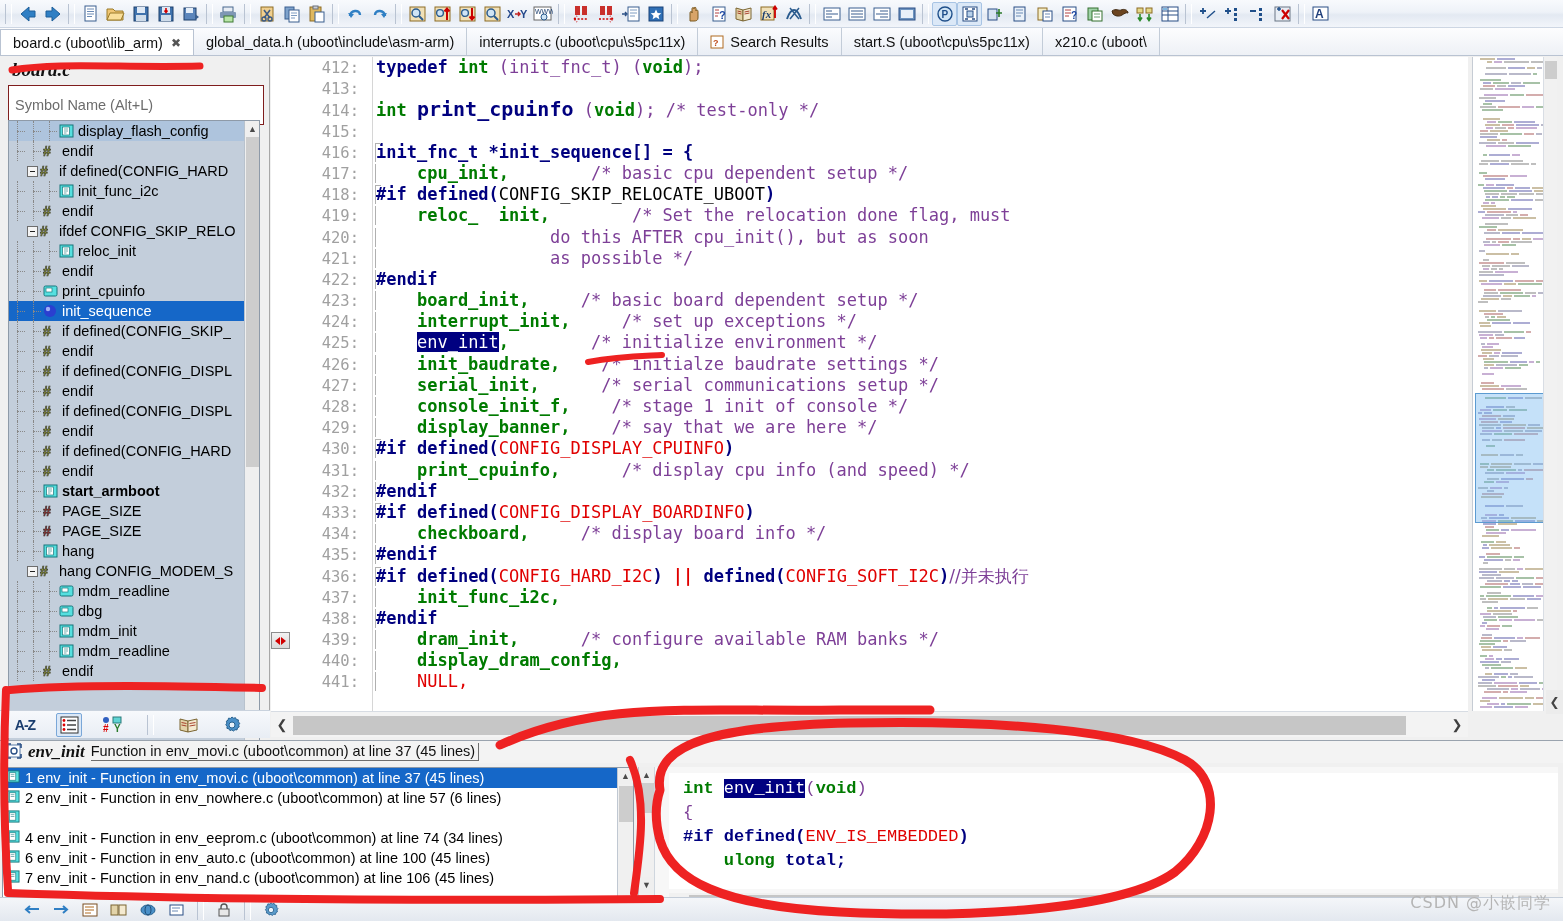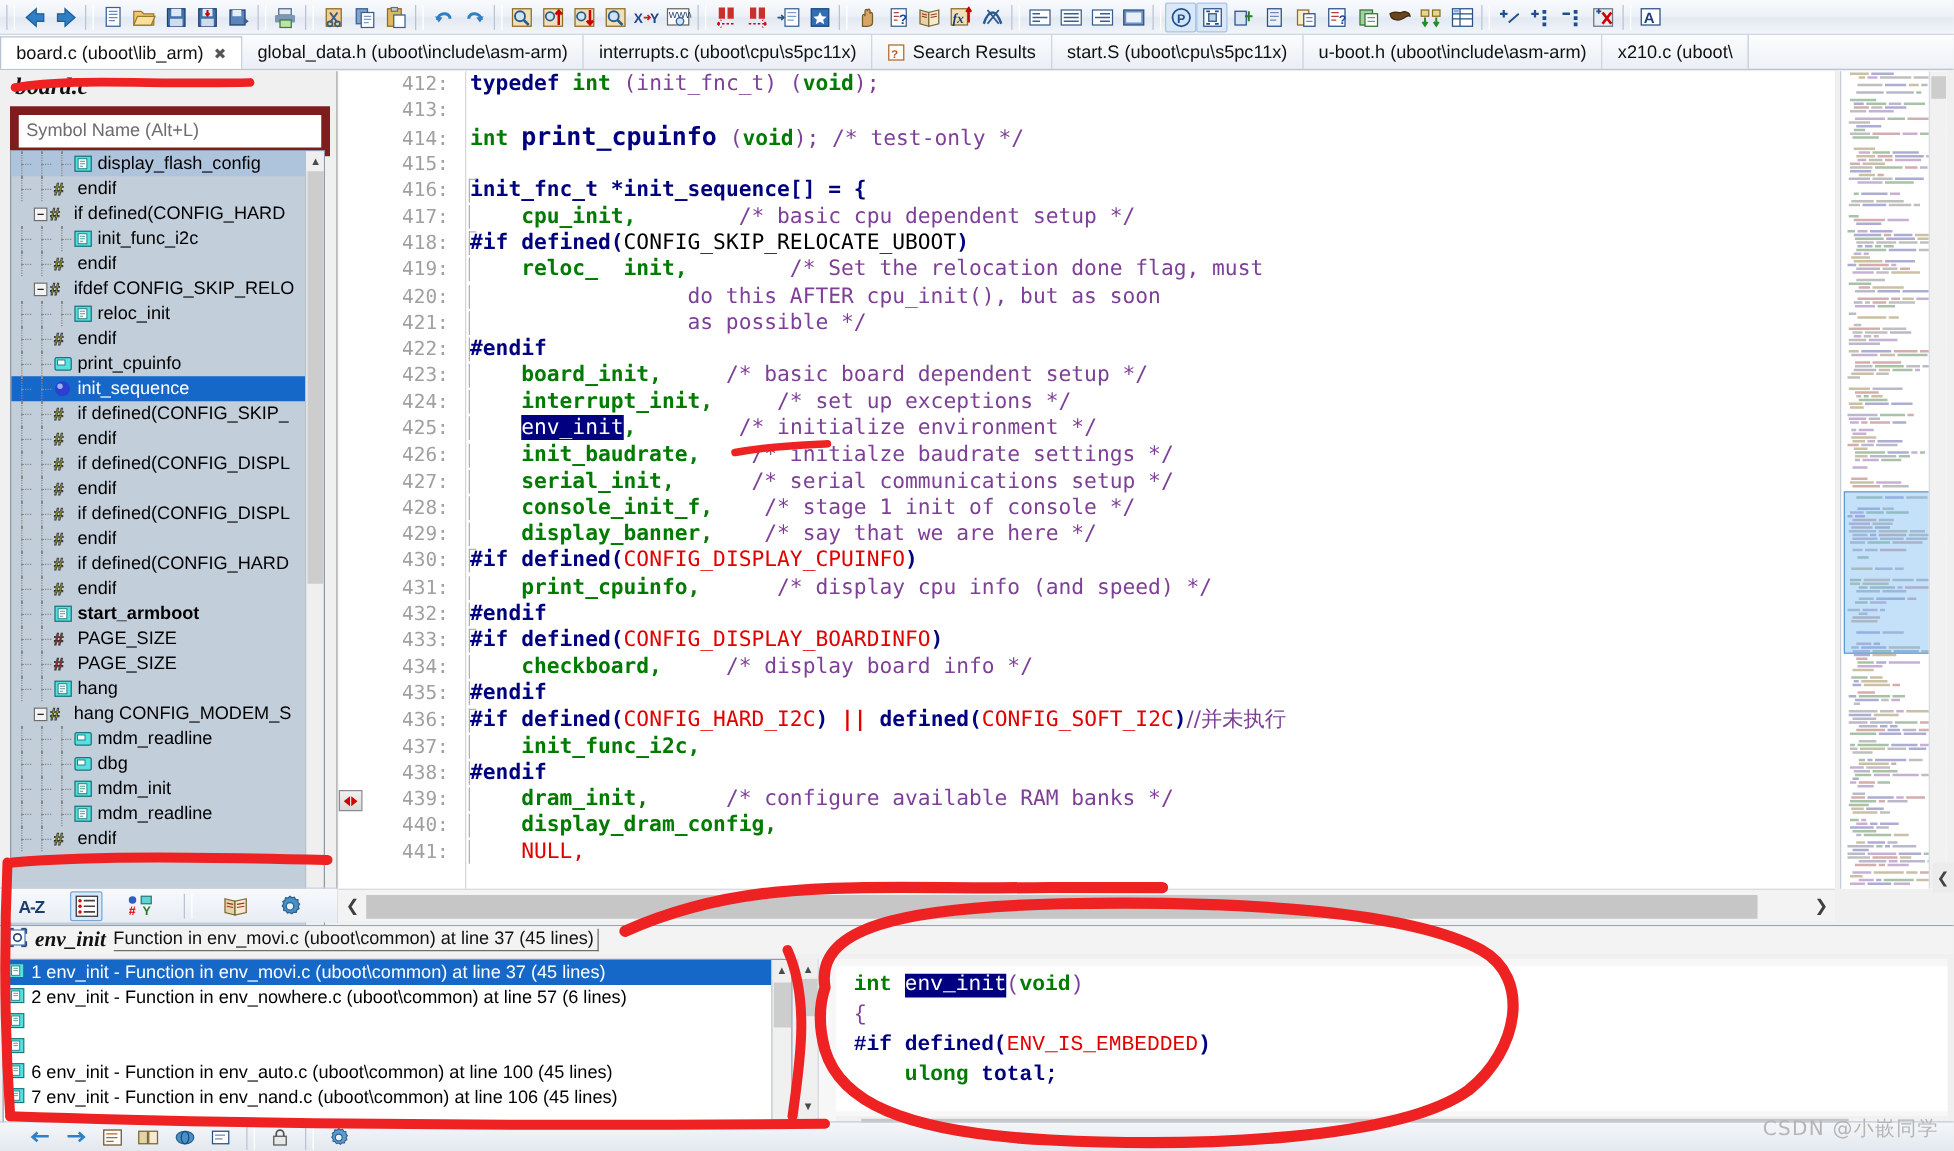--- a/index.html
+++ b/index.html
@@ -57,21 +57,21 @@
     background: #f0f0f0;
     border-right: 1px solid #a8a8a8;
   }
   .panel-title {
     height: 27px; padding: 2px 0 0 12px;
     font-size: 19px; font-weight: bold; font-style: italic; color: #111;
     font-family: "Liberation Serif", serif;
   }
   .symbox {
     margin: 1px 5px 0 8px; height: 40px; background: #fff;
-    border: 7px solid #7f1d1d; display: flex; align-items: center; padding-left: 6px;
+    border: 1px solid #7f1d1d; display: flex; align-items: center; padding-left: 6px;
     font-size: 14.5px; color: #6c6c6c;
   }
   .tree {
     position: absolute; left: 8px; top: 63px; width: 252px; height: 622px;
     background: #c3cedb; border: 1px solid #8e9aa8; overflow: hidden;
   }
   .tree-inner { position: relative; width: 237px; }
   .trow {
     height: 20px; display: flex; align-items: center;
     font-size: 14.5px; color: #000; white-space: nowrap; padding-left: 2px;
@@ -642,23 +642,20 @@
             <rect x="1" y="1" width="12" height="12" fill="#fff" stroke="#b06a20"></rect>
             <text x="3" y="11" font-family="Liberation Sans, sans-serif" font-size="9" font-weight="bold" fill="#c05020">?</text>
           </svg>
       </span>
       <span>Search Results</span>
     </div>
     <div class="tab">
       <span>start.S (uboot\cpu\s5pc11x)</span>
     </div>
     <div class="tab">
-      <span>u-boot.h (uboot\include\asm-arm)</span>
-    </div>
-    <div class="tab">
       <span>x210.c (uboot\</span>
     </div>
   </div>
 
   <div class="leftpanel">
     <div class="panel-title">board.c</div>
     <div class="symbox">
       <span>Symbol Name (Alt+L)</span>
     </div>
     <div class="tree">
@@ -2094,20 +2091,21 @@
                 <rect x="3.5" y="3" width="7" height="8" fill="#fff" stroke="#17757a" stroke-width="0.7"></rect>
                 <path d="M5 5h4M5 7h4" stroke="#17757a" stroke-width="0.6"></path>
               </svg></span>
           </div>
           <div class="rrow">
             <span><svg width="14" height="13" viewBox="0 0 15 14">
                 <rect x="1" y="1" width="13" height="12" fill="#56e0e0" stroke="#17757a"></rect>
                 <rect x="3.5" y="3" width="7" height="8" fill="#fff" stroke="#17757a" stroke-width="0.7"></rect>
                 <path d="M5 5h4M5 7h4" stroke="#17757a" stroke-width="0.6"></path>
               </svg></span>
+            <span>4 env_init - Function in env_eeprom.c (uboot\common) at line 74 (34 lines)</span>
           </div>
           <div class="rrow">
             <span><svg width="14" height="13" viewBox="0 0 15 14">
                 <rect x="1" y="1" width="13" height="12" fill="#56e0e0" stroke="#17757a"></rect>
                 <rect x="3.5" y="3" width="7" height="8" fill="#fff" stroke="#17757a" stroke-width="0.7"></rect>
                 <path d="M5 5h4M5 7h4" stroke="#17757a" stroke-width="0.6"></path>
               </svg></span>
             <span>6 env_init - Function in env_auto.c (uboot\common) at line 100 (45 lines)</span>
           </div>
           <div class="rrow">

